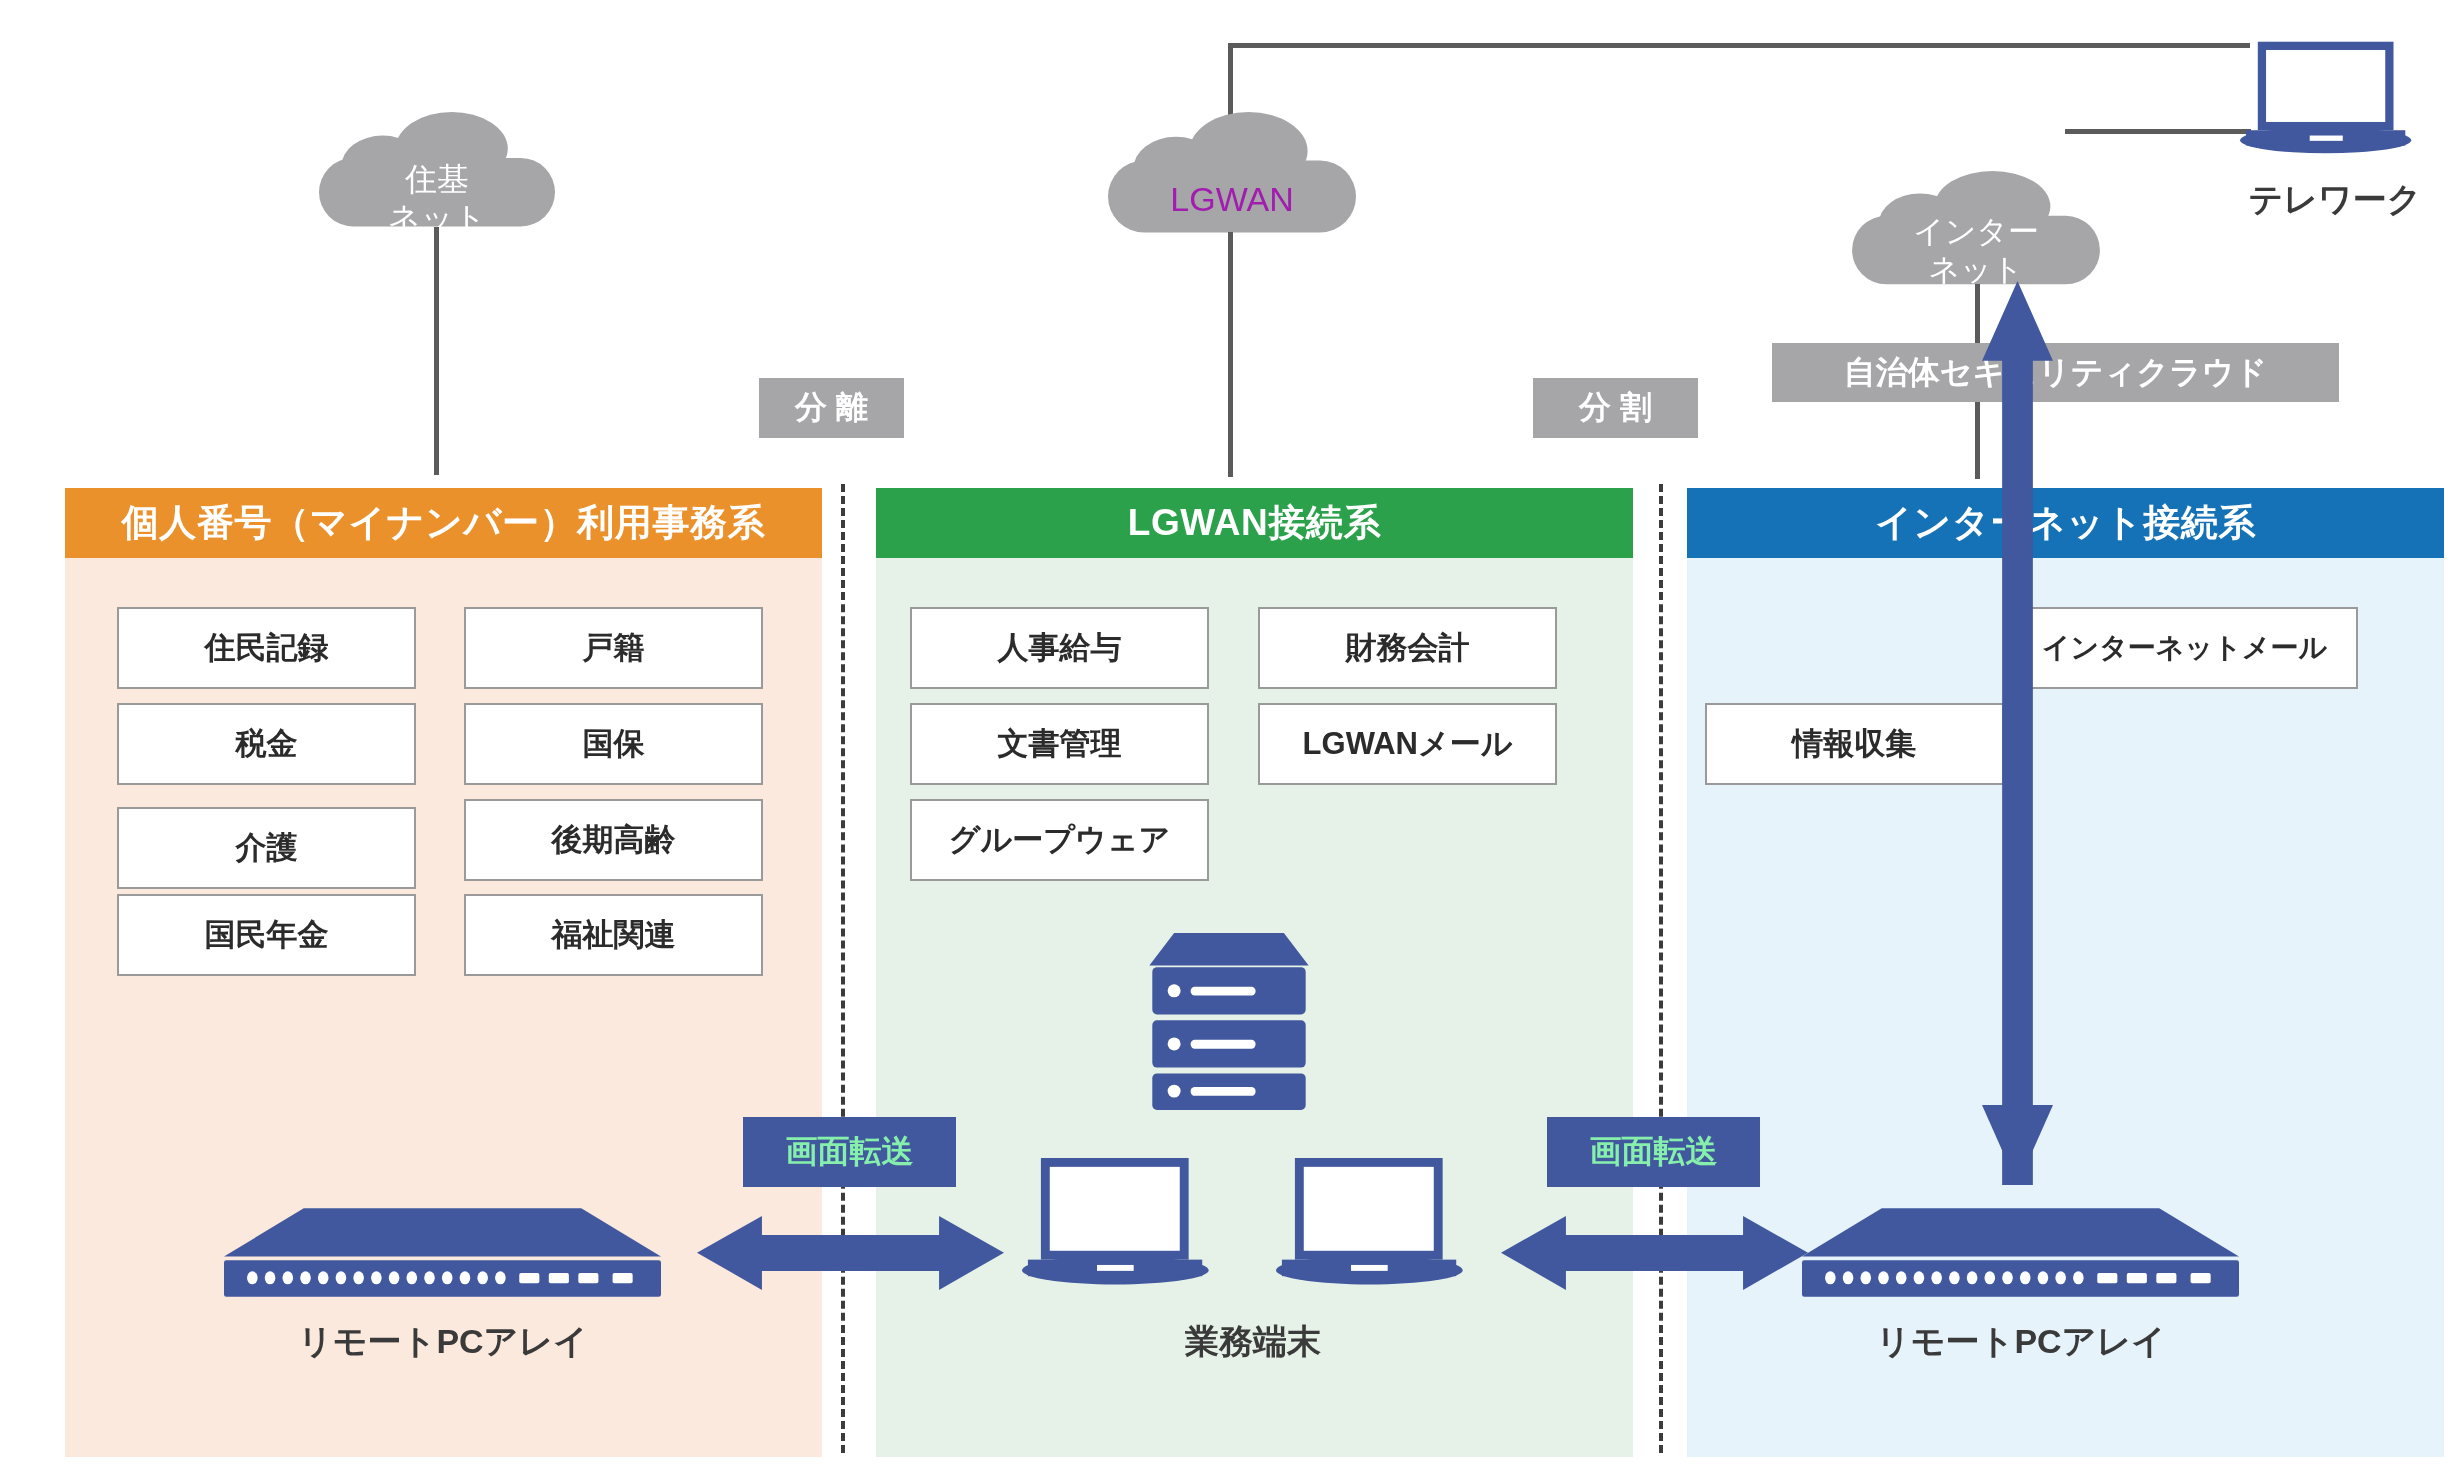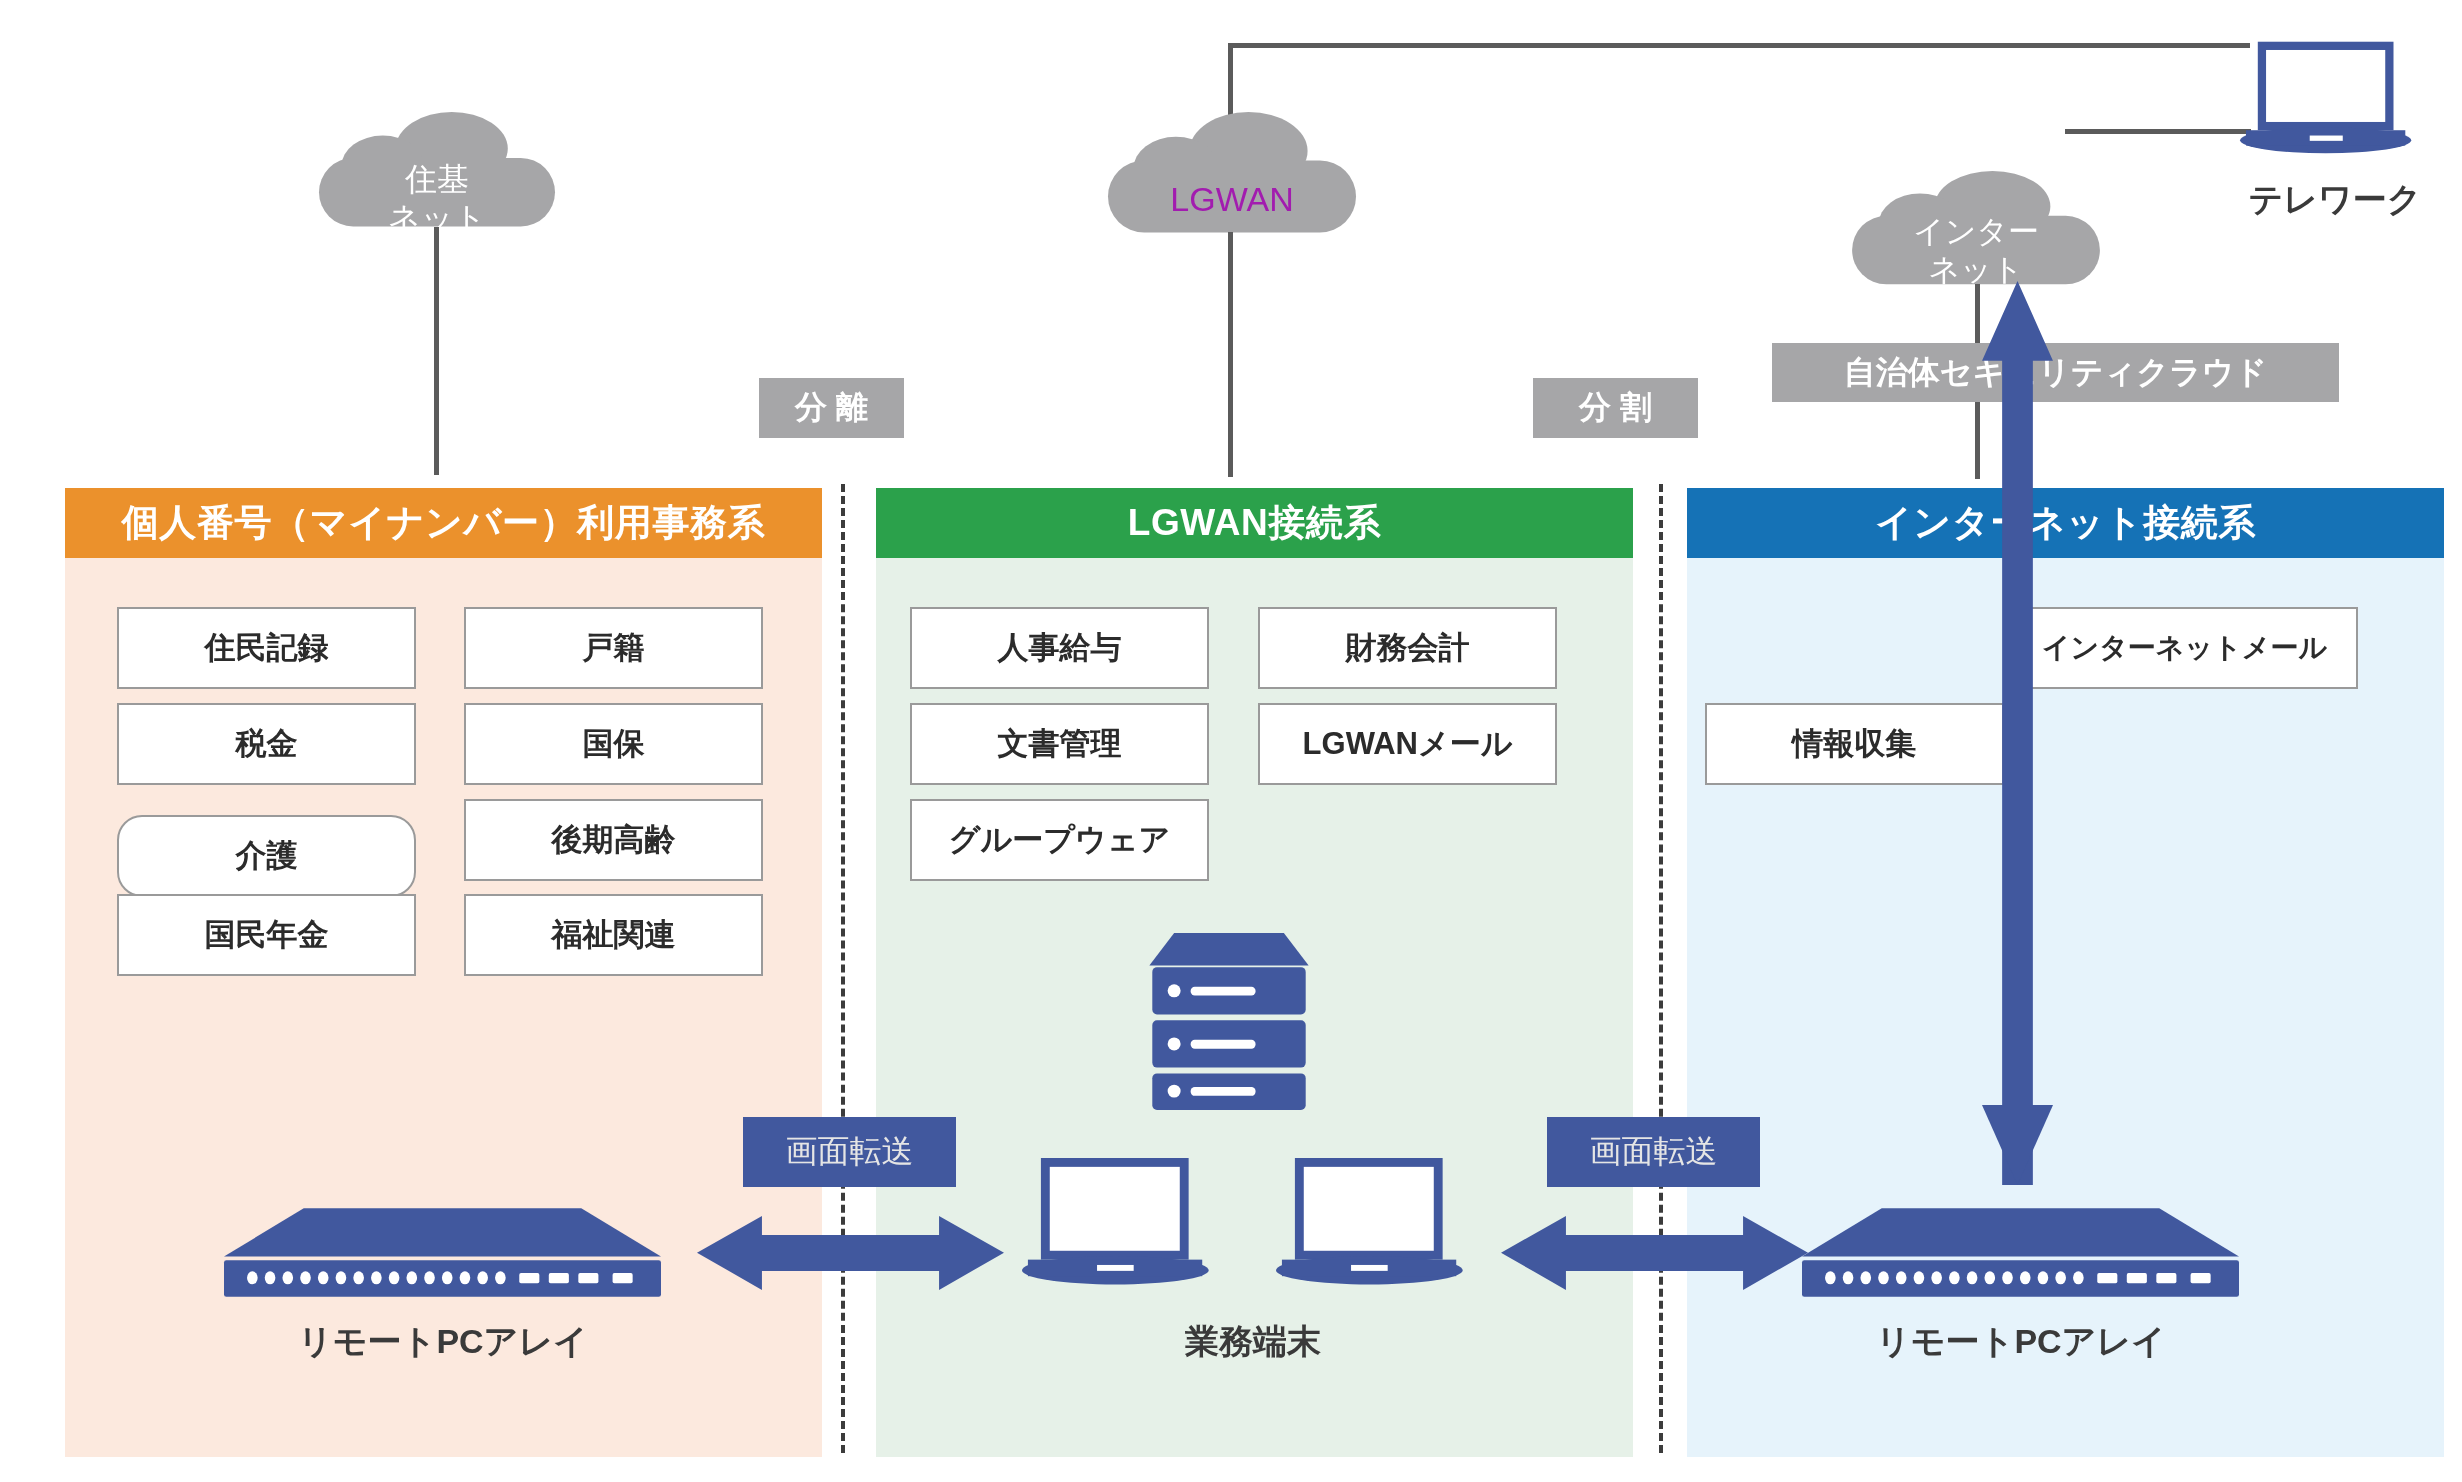--- a/index.html
+++ b/index.html
@@ -28,21 +28,21 @@
 
   
   .chip{position:absolute;background:#a6a6a8;display:flex;align-items:center;
         justify-content:center;}
   .chip span{color:#ffffff;font-size:32px;font-weight:bold;white-space:nowrap;}
   .chip.wide span{letter-spacing:0px;}
 
   
   .bchip{position:absolute;background:#41589e;display:flex;align-items:center;
          justify-content:center;}
-  .bchip span{color:#e5e5e5;font-size:32px;font-weight:normal;white-space:nowrap;}
+  .bchip span{color:#86efac;font-size:32px;font-weight:bold;white-space:nowrap;}
 
   
   .vline{position:absolute;background:#5b5b5b;width:5.3px;}
   .hline{position:absolute;background:#5b5b5b;height:5.3px;}
 
   
   .dashed{position:absolute;width:0;border-left:4.1px dashed #3c3c3c;}
 
   svg{display:block;overflow:visible;}
 </style>
@@ -141,21 +141,21 @@
       <span>戸籍</span>
       </div>
 
     <div class="svc" style="left:52px;top:215px;width:295px;height:78px;">
       <span>税金</span>
       </div>
     <div class="svc" style="left:399px;top:215px;width:295px;height:78px;">
       <span>国保</span>
       </div>
 
-    <div class="svc" style="left:52px;top:327px;width:295px;height:78px;border-radius:25px;">
+    <div class="svc" style="left:52px;top:319px;width:295px;height:78px;">
       <span>介護</span>
       </div>
     <div class="svc" style="left:399px;top:311px;width:295px;height:78px;">
       <span>後期高齢</span>
       </div>
 
     <div class="svc" style="left:52px;top:406px;width:295px;height:78px;">
       <span>国民年金</span>
       </div>
     <div class="svc" style="left:399px;top:406px;width:295px;height:78px;">

